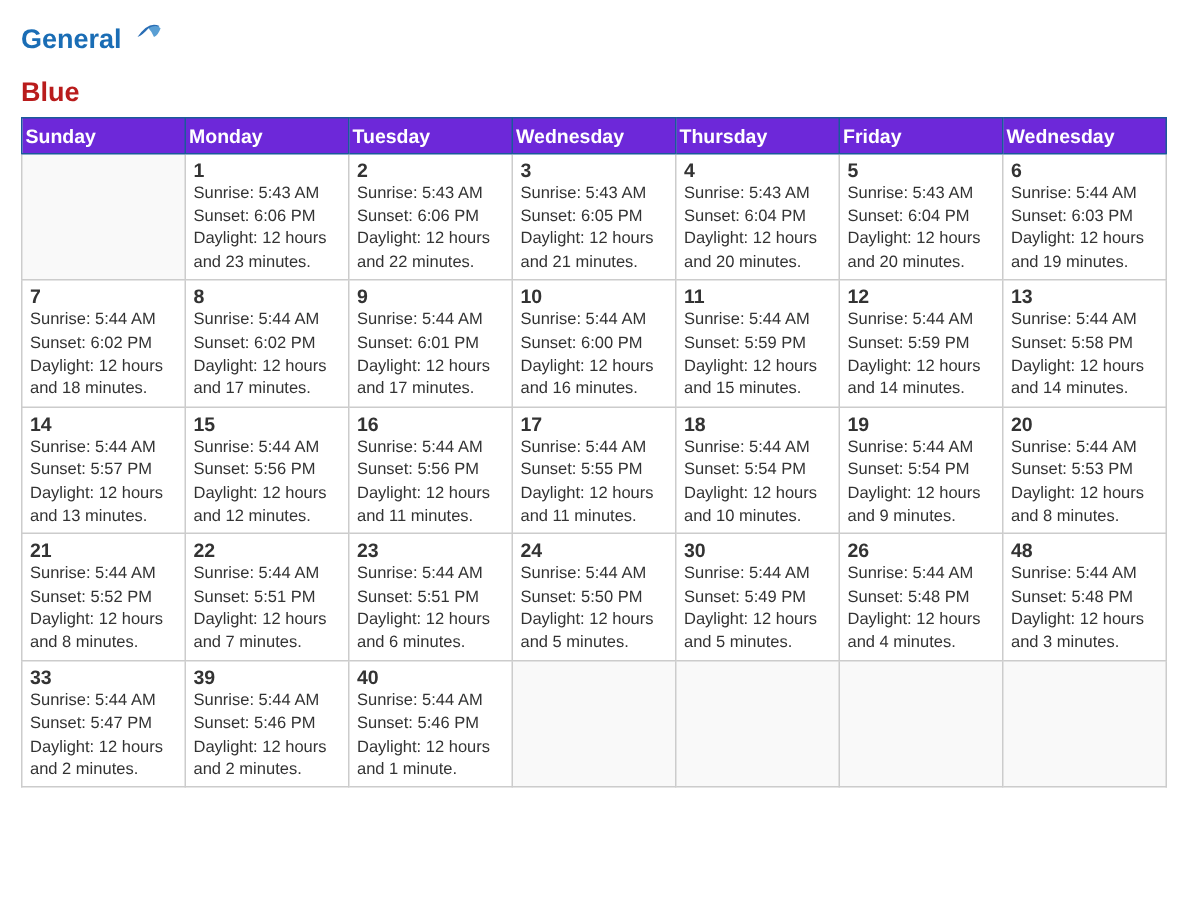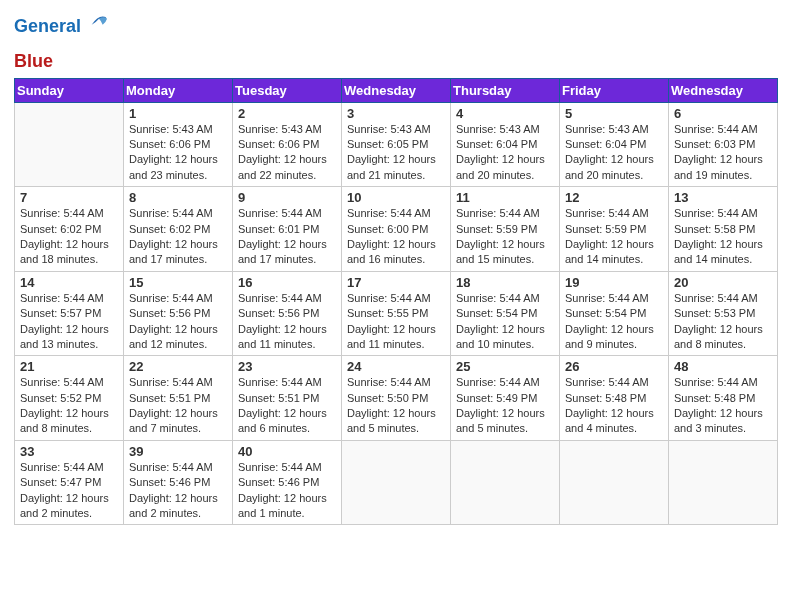--- a/index.html
+++ b/index.html
@@ -298,21 +298,21 @@
 and 6 minutes.</div>
           </td>
           <td>
             <div class="day-number">24</div>
             <div class="day-info" style="white-space: pre-line;">Sunrise: 5:44 AM
 Sunset: 5:50 PM
 Daylight: 12 hours
 and 5 minutes.</div>
           </td>
           <td>
-            <div class="day-number">25</div>
+            <div class="day-number">30</div>
             <div class="day-info" style="white-space: pre-line;">Sunrise: 5:44 AM
 Sunset: 5:49 PM
 Daylight: 12 hours
 and 5 minutes.</div>
           </td>
           <td>
             <div class="day-number">26</div>
             <div class="day-info" style="white-space: pre-line;">Sunrise: 5:44 AM
 Sunset: 5:48 PM
 Daylight: 12 hours

